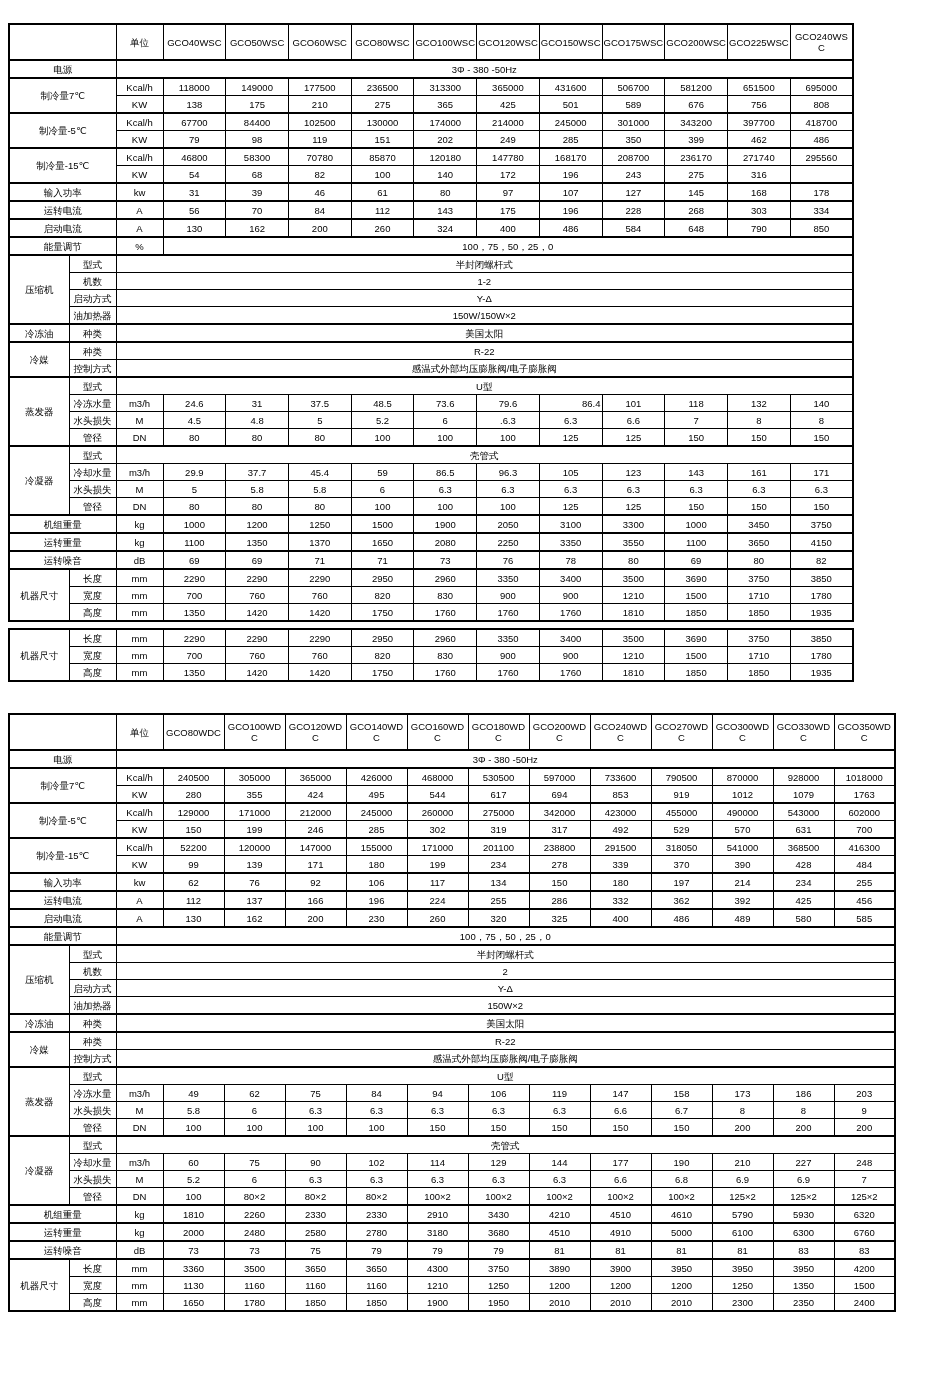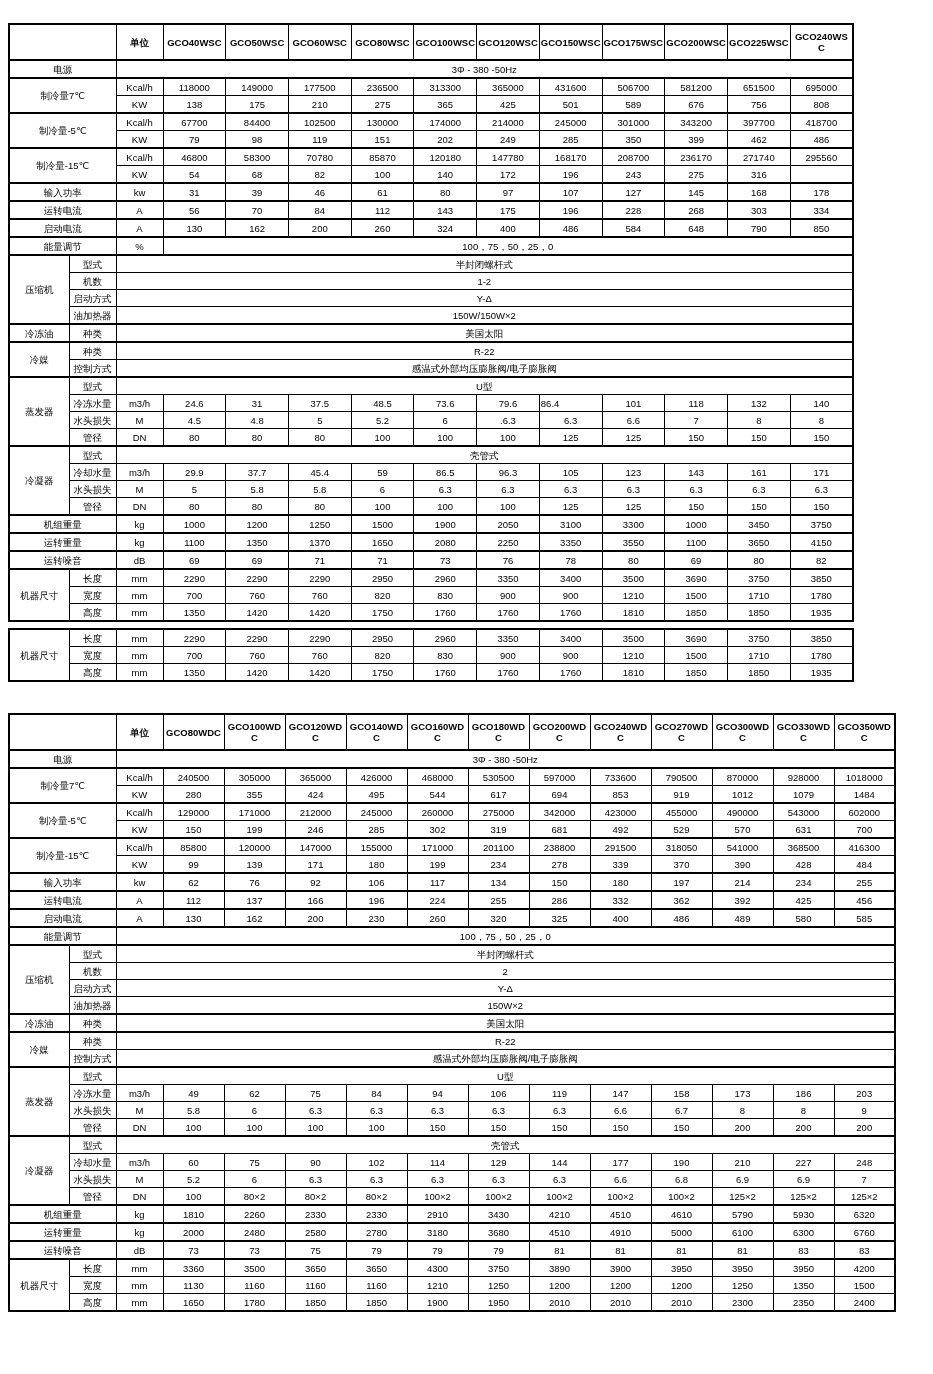--- a/index.html
+++ b/index.html
@@ -17,21 +17,21 @@
   col.c-g{width:60px}
   col.c-s{width:47px}
   col.c-u{width:47px}
   th,td{
     border:1px solid #000;
     font-size:9.5px;line-height:11px;height:16px;
     padding:0 1px;text-align:center;vertical-align:middle;
     overflow:hidden;
   }
   td{white-space:nowrap;}
-  thead th{border-bottom-width:2px;height:34px;font-weight:bold;}
+  thead th{border-bottom-width:2px;height:34px;font-weight:normal;}
   th.model{white-space:pre-line;word-break:break-all;margin-top:24px;}
   tr.sec-start td{border-top-width:2px;}
   td.lbl,td.sub{white-space:nowrap;}
 </style>
 </head>
 <body>
 
 <div id="t-wsc" class="tbl">
     <table>
       <colgroup>
@@ -247,21 +247,21 @@
         </tr>
         <tr>
           <td class="sub">冷冻水量</td>
           <td class="unit">m3/h</td>
           <td class="val">24.6</td>
           <td class="val">31</td>
           <td class="val">37.5</td>
           <td class="val">48.5</td>
           <td class="val">73.6</td>
           <td class="val">79.6</td>
-          <td class="val" style="text-align: left;">86.4</td>
+          <td class="val" style="text-align: right;">86.4</td>
           <td class="val">101</td>
           <td class="val">118</td>
           <td class="val">132</td>
           <td class="val">140</td>
         </tr>
         <tr>
           <td class="sub">水头损失</td>
           <td class="unit">M</td>
           <td class="val">4.5</td>
           <td class="val">4.8</td>
@@ -577,21 +577,21 @@
           <td class="val">355</td>
           <td class="val">424</td>
           <td class="val">495</td>
           <td class="val">544</td>
           <td class="val">617</td>
           <td class="val">694</td>
           <td class="val">853</td>
           <td class="val">919</td>
           <td class="val">1012</td>
           <td class="val">1079</td>
-          <td class="val">1484</td>
+          <td class="val">1763</td>
         </tr>
         <tr class="sec-start">
           <td class="lbl" colspan="2" rowspan="2">制冷量-5℃</td>
           <td class="unit">Kcal/h</td>
           <td class="val">129000</td>
           <td class="val">171000</td>
           <td class="val">212000</td>
           <td class="val">245000</td>
           <td class="val">260000</td>
           <td class="val">275000</td>
@@ -603,31 +603,31 @@
           <td class="val">602000</td>
         </tr>
         <tr>
           <td class="unit">KW</td>
           <td class="val">150</td>
           <td class="val">199</td>
           <td class="val">246</td>
           <td class="val">285</td>
           <td class="val">302</td>
           <td class="val">319</td>
-          <td class="val">681</td>
+          <td class="val">317</td>
           <td class="val">492</td>
           <td class="val">529</td>
           <td class="val">570</td>
           <td class="val">631</td>
           <td class="val">700</td>
         </tr>
         <tr class="sec-start">
           <td class="lbl" colspan="2" rowspan="2">制冷量-15℃</td>
           <td class="unit">Kcal/h</td>
-          <td class="val">85800</td>
+          <td class="val">52200</td>
           <td class="val">120000</td>
           <td class="val">147000</td>
           <td class="val">155000</td>
           <td class="val">171000</td>
           <td class="val">201100</td>
           <td class="val">238800</td>
           <td class="val">291500</td>
           <td class="val">318050</td>
           <td class="val">541000</td>
           <td class="val">368500</td>

